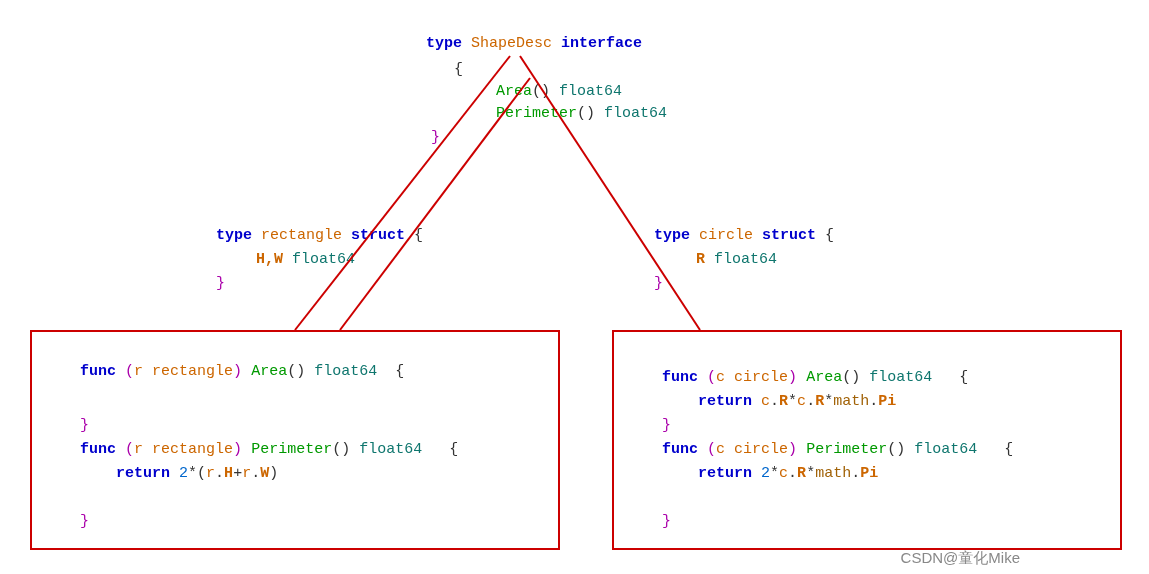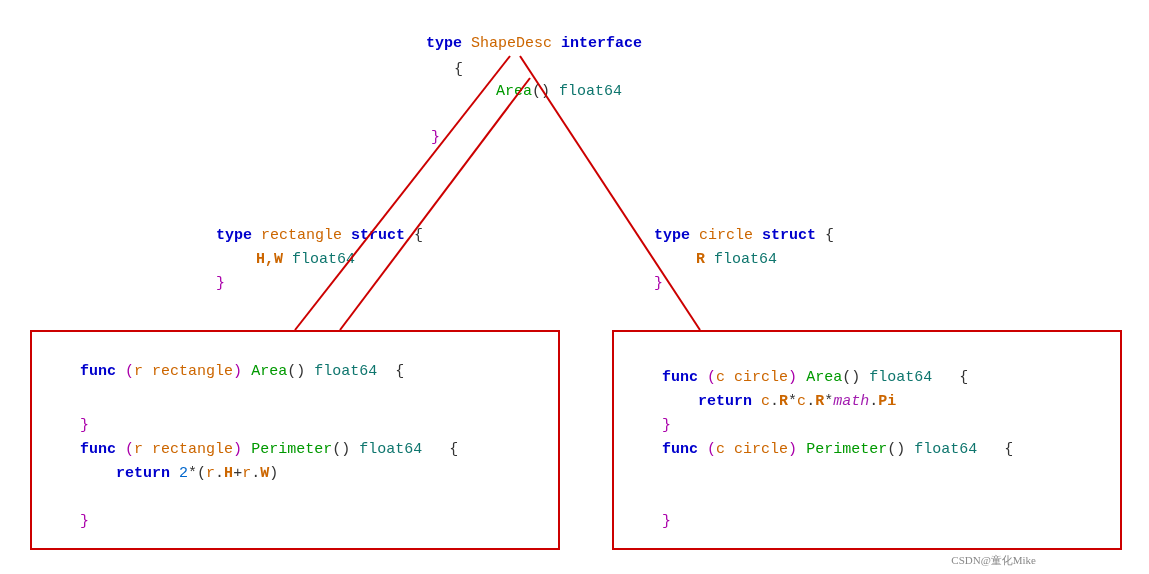--- a/index.html
+++ b/index.html
@@ -26,21 +26,21 @@
     
     .kw { color: #0000cc; font-weight: bold; } 
     .type-name { color: #cc6600; } 
     .method { color: #009900; text-align: right; } 
     .field { color: #cc6600; font-weight: bold; } 
     .builtin { color: #0f766e; } 
     .punct { color: #333333; } 
     .paren { color: #aa00aa; } 
     .plain { color: #333333; }
     .receiver { color: #cc6600; }
-    .math { color: #a21caf; font-style: italic; }
+    .math { color: #a16207; }
     .num { color: #0066cc; }
 
     
     .red-box {
       position: absolute;
       border: 2px solid #cc0000;
       background: transparent;
     }
 
     
@@ -49,39 +49,42 @@
       top: 0; left: 0;
       width: 1149px;
       height: 574px;
       pointer-events: none;
     }
 
     
     .watermark {
       position: absolute;
       bottom: 6px;
-      right: 4px;
-      font-size: 11px;
+      right: 20px;
+      font-size: 15px;
       color: #888;
-      font-family: Liberation Serif, serif;
+      font-family: Liberation Sans, sans-serif;
     }
   </style>
 </head>
 <body>
 
 <div class="code-area">
 
   <div class="code-block" style="left: 390px; top: 8px;">
     <span class="kw">type</span><span class="plain"> </span><span class="type-name">ShapeDesc</span><span class="plain"> </span><span class="kw">interface</span>
   </div>
   <div class="code-block" style="left: 418px; top: 34px;">
     <span class="punct">{</span>
   </div>
   <div class="code-block" style="left: 460px; top: 56px;">
     <span class="method">Area</span><span class="punct">()</span><span class="plain"> </span><span class="builtin">float64</span>
+  </div>
+  <div class="code-block" style="left: 460px; top: 78px;">
+    <span class="method">Perimeter</span><span class="punct">()</span><span class="plain"> </span><span class="builtin">float64</span>
   </div>
   <div class="code-block" style="left: 395px; top: 102px;">
     <span class="paren">}</span>
   </div>
 
   <div class="code-block" style="left: 180px; top: 200px;">
     <span class="kw">type</span><span class="plain"> </span><span class="type-name">rectangle</span><span class="plain"> </span><span class="kw">struct</span><span class="plain"> </span><span class="punct">{</span>
   </div>
   <div class="code-block" style="left: 220px; top: 224px;">
     <span class="field">H,W</span><span class="plain"> </span><span class="builtin">float64</span>
@@ -125,20 +128,23 @@
   </div>
   <div class="code-block" style="left: 662px; top: 366px;">
     <span class="kw">return</span><span class="plain"> </span><span class="receiver">c</span><span class="punct">.</span><span class="field">R</span><span class="punct">*</span><span class="receiver">c</span><span class="punct">.</span><span class="field">R</span><span class="punct">*</span><span class="math">math</span><span class="punct">.</span><span class="field">Pi</span>
   </div>
   <div class="code-block" style="left: 626px; top: 390px;">
     <span class="paren">}</span>
   </div>
   <div class="code-block" style="left: 626px; top: 414px;">
     <span class="kw">func</span><span class="plain"> </span><span class="paren">(</span><span class="receiver">c</span><span class="plain"> </span><span class="type-name">circle</span><span class="paren">)</span><span class="plain"> </span><span class="method">Perimeter</span><span class="punct">()</span><span class="plain"> </span><span class="builtin">float64</span><span class="plain">   </span><span class="punct">{</span>
   </div>
+  <div class="code-block" style="left: 662px; top: 438px;">
+    <span class="kw">return</span><span class="plain"> </span><span class="num">2</span><span class="punct">*</span><span class="receiver">c</span><span class="punct">.</span><span class="field">R</span><span class="punct">*</span><span class="math">math</span><span class="punct">.</span><span class="field">Pi</span>
+  </div>
   <div class="code-block" style="left: 626px; top: 486px;">
     <span class="paren">}</span>
   </div>
 
   <svg class="arrow-svg">
 
     <line x1="295" y1="330" x2="510" y2="56" stroke="#cc0000" stroke-width="2"></line>
 
     <line x1="340" y1="330" x2="530" y2="78" stroke="#cc0000" stroke-width="2"></line>
 

